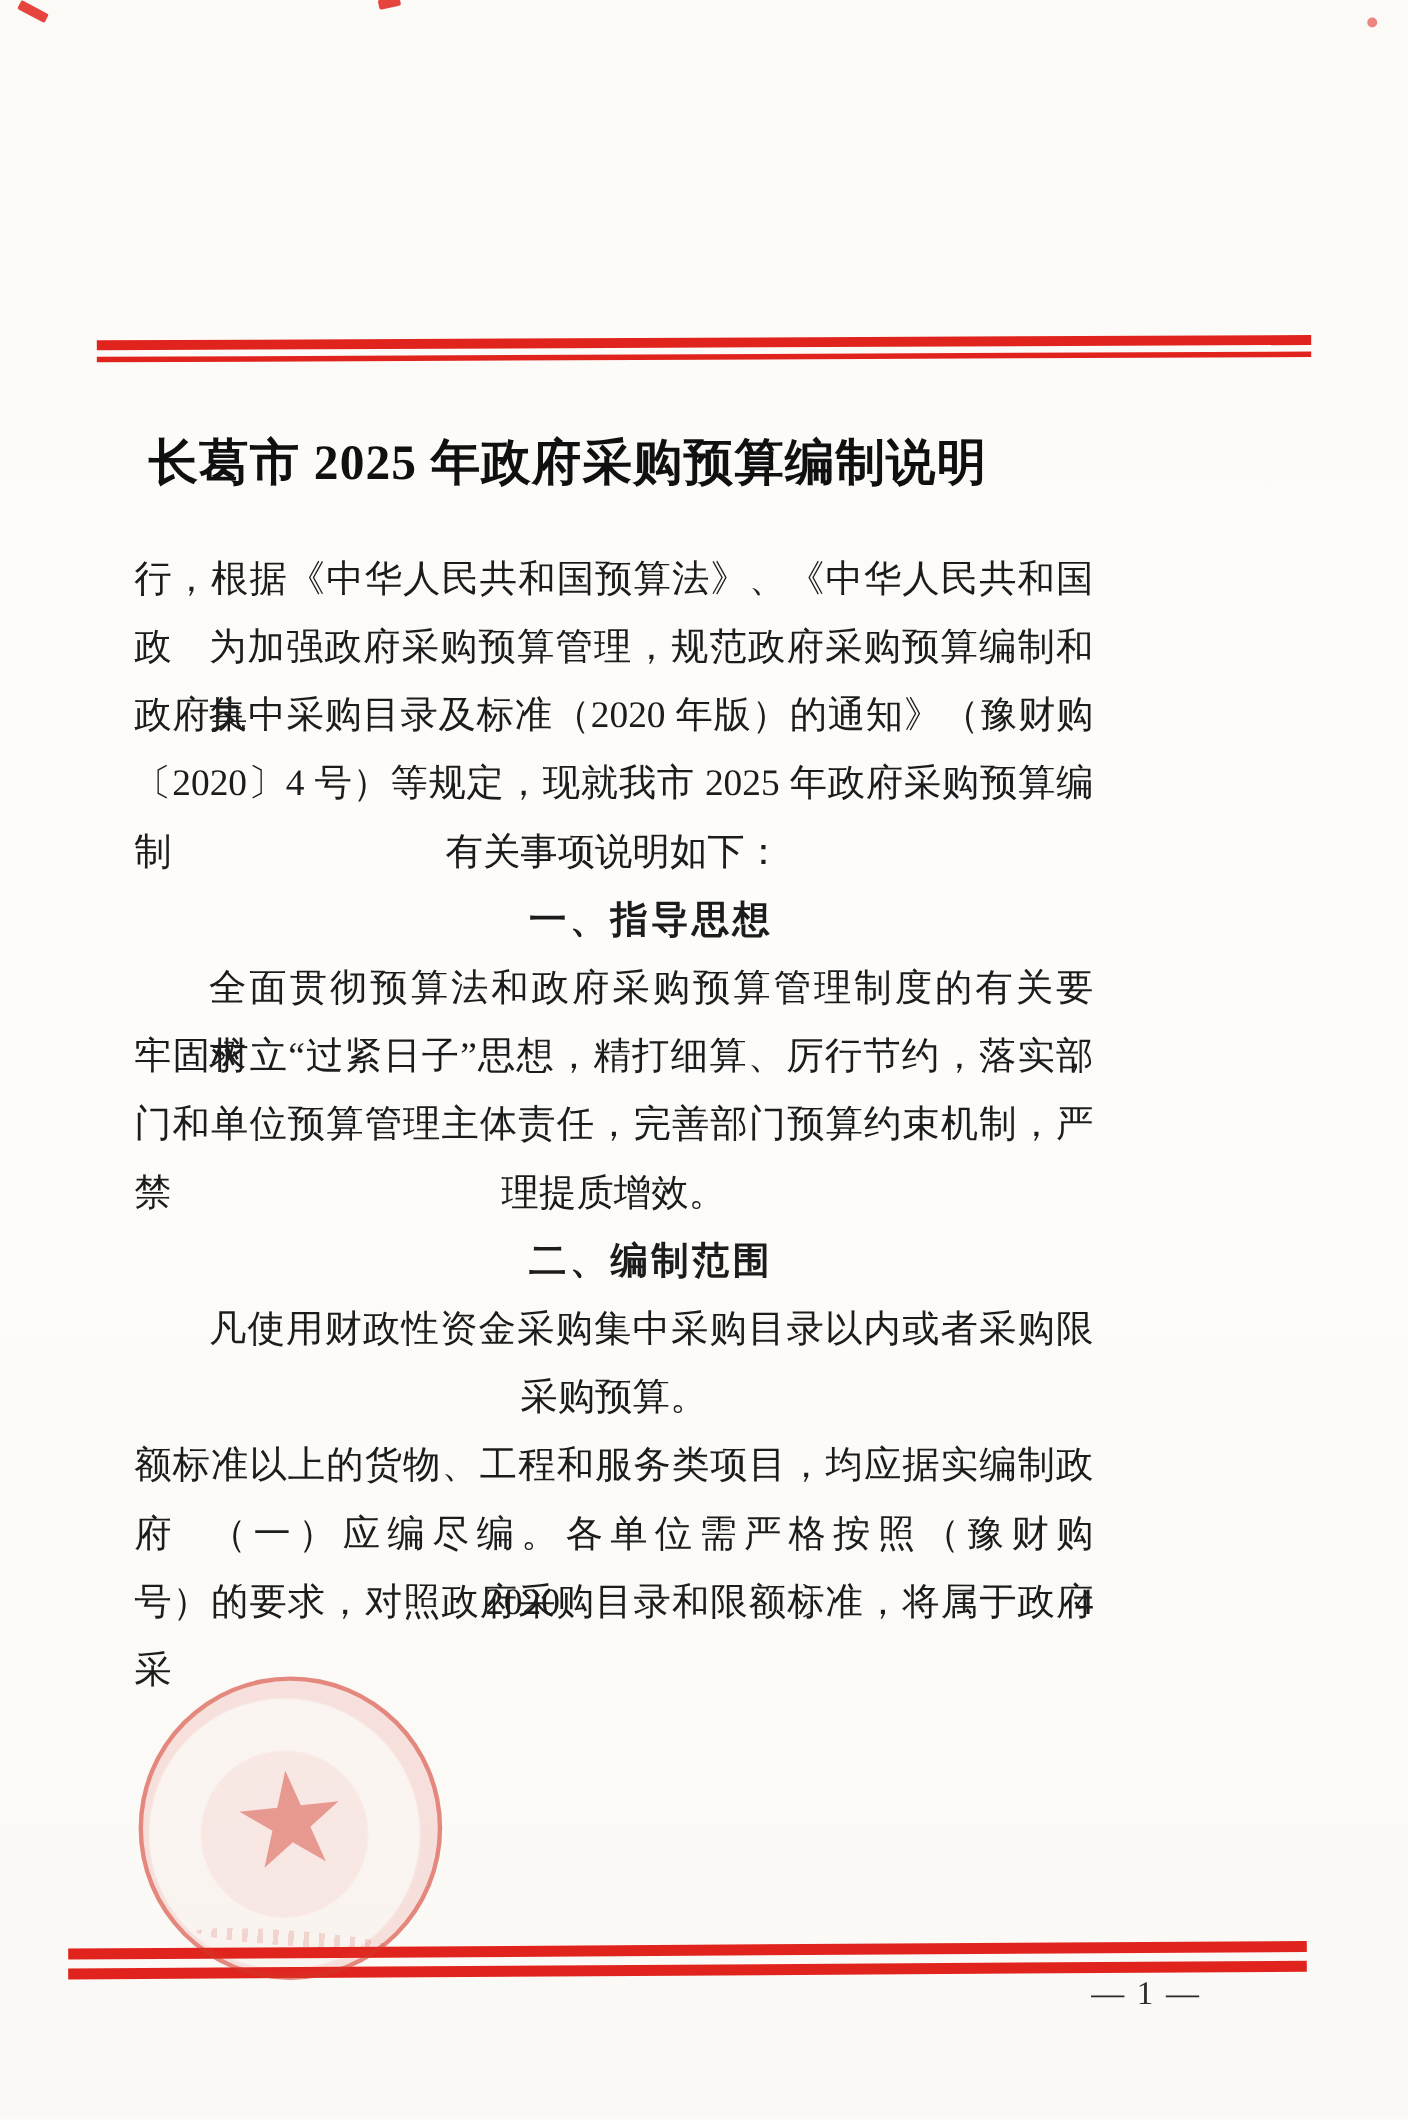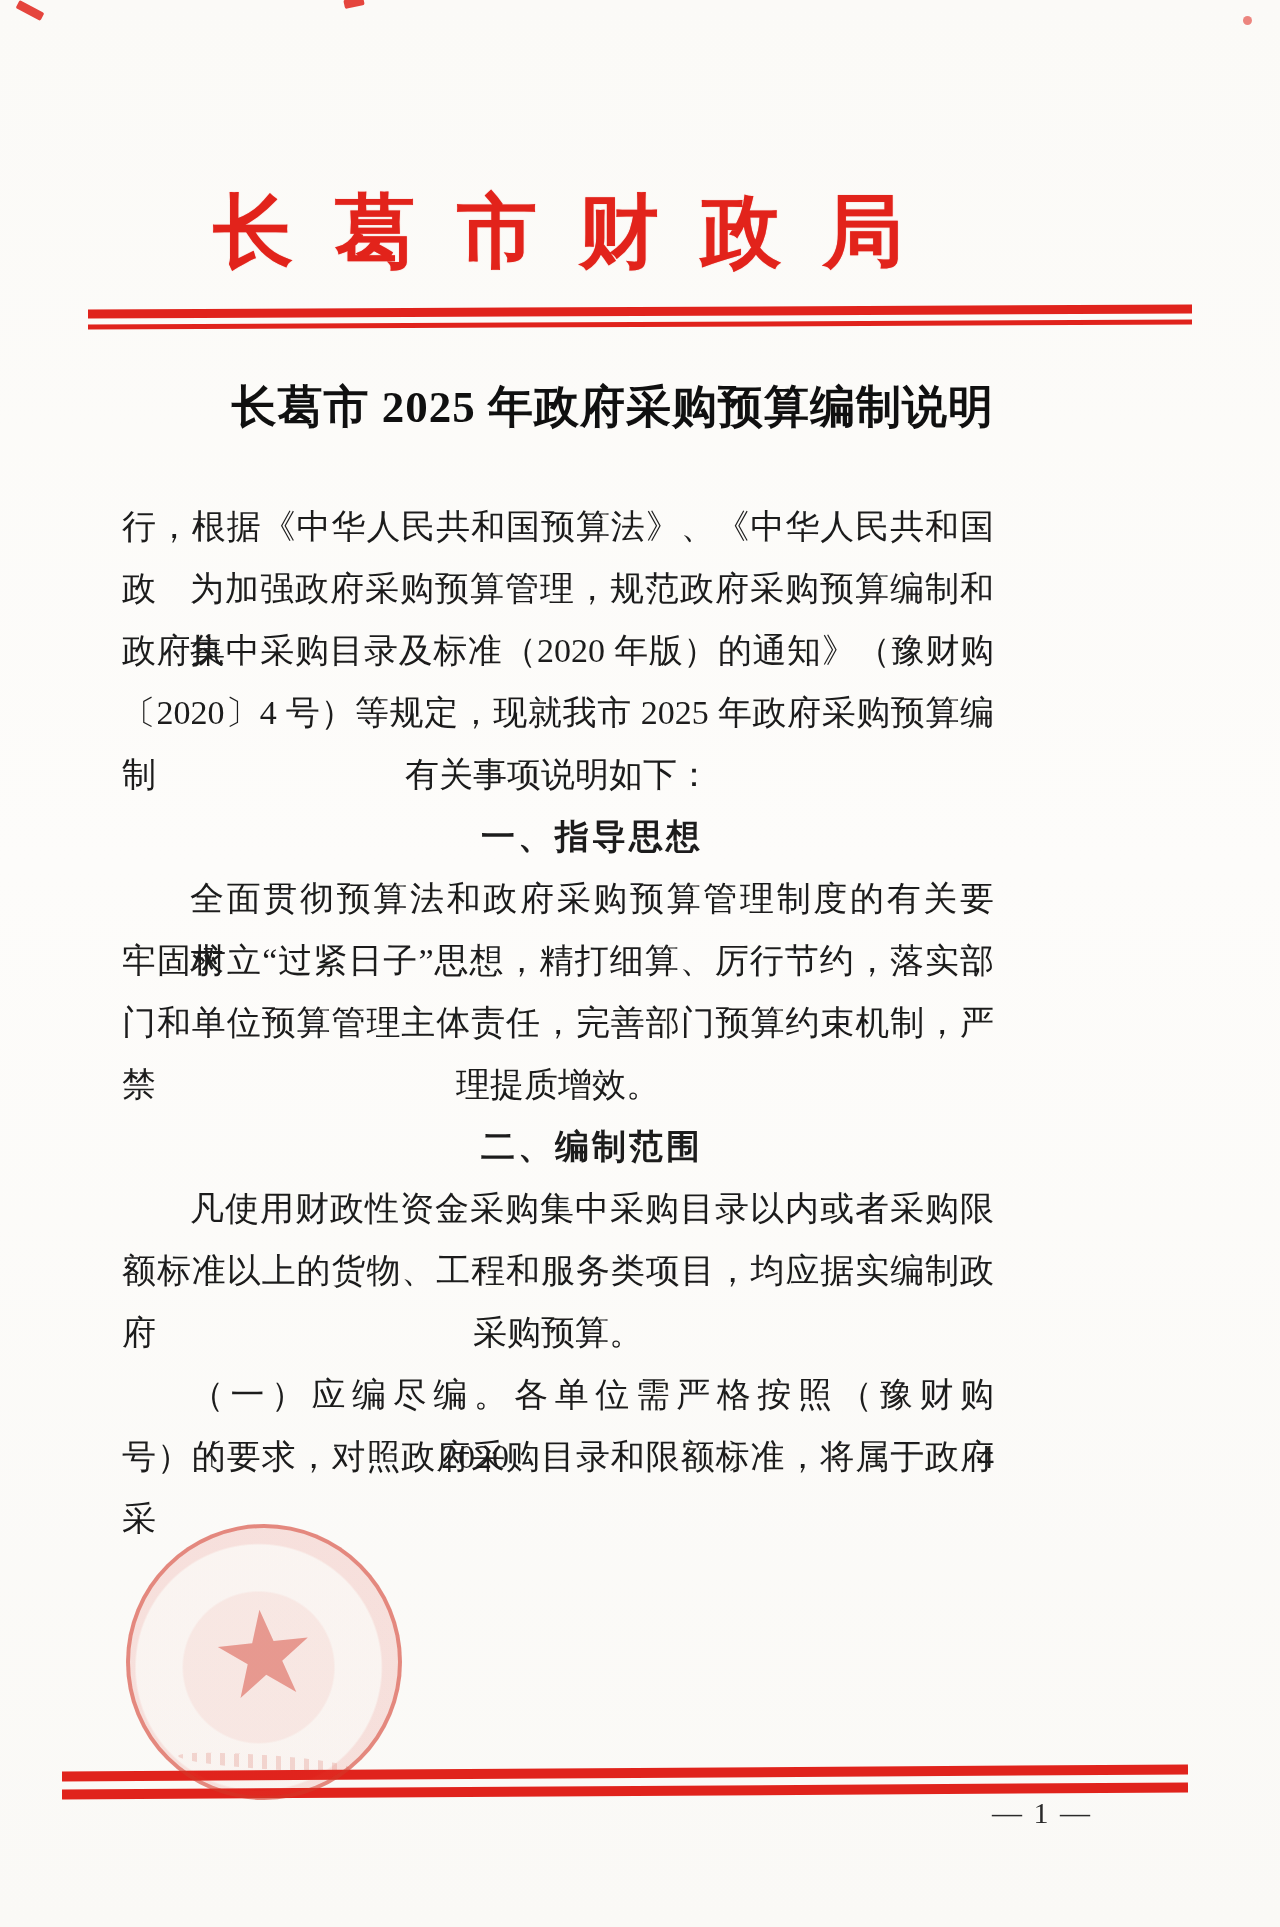--- a/index.html
+++ b/index.html
@@ -36,22 +36,22 @@
 
   .rule { position: absolute; background: #e0231c; z-index: 2; }
   .rule-top-1 { left: 88px;  width: 1104px; height: 9px; top: 307px; transform: rotate(-0.25deg); }
   .rule-top-2 { left: 88px;  width: 1104px; height: 5px; top: 322px; transform: rotate(-0.25deg); }
   .rule-bot-1 { left: 62px;  width: 1126px; height: 10px; top: 1768px; transform: rotate(-0.35deg); }
   .rule-bot-2 { left: 62px;  width: 1126px; height: 10px; top: 1786px; transform: rotate(-0.35deg); }
 
   .doc-title {
     position: absolute;
     top: 380px; left: 122px; width: 872px;
-    margin: 0;
-    text-align: right;
+    margin: 13px;
+    text-align: left;
     font-size: 45px;
     line-height: 1.2;
     font-weight: 700;
     color: #101010;
     letter-spacing: 1px;
     white-space: nowrap;
   }
 
   .body-block {
     position: absolute;
@@ -108,42 +108,41 @@
 </style>
 </head>
 <body>
 
 <div class="page">
 
   <div class="artifact m1"></div>
   <div class="artifact m2"></div>
   <div class="artifact m3"></div>
 
-  <h1 class="letterhead">长葛市财政局</h1>
 
   <div class="rule rule-top-1"></div>
   <div class="rule rule-top-2"></div>
 
   <h2 class="doc-title">长葛市 2025 年政府采购预算编制说明</h2>
 
   <div class="body-block" id="body-lines">
       <div class="line justify">行，根据《中华人民共和国预算法》、《中华人民共和国政</div>
       <div class="line indent justify">为加强政府采购预算管理，规范政府采购预算编制和执</div>
       <div class="line justify">政府集中采购目录及标准（2020 年版）的通知》（豫财购</div>
       <div class="line justify">〔2020〕4 号）等规定，现就我市 2025 年政府采购预算编制</div>
       <div class="line">有关事项说明如下：</div>
       <div class="line indent bold">一、指导思想</div>
       <div class="line indent justify">全面贯彻预算法和政府采购预算管理制度的有关要求，</div>
       <div class="line justify">牢固树立“过紧日子”思想，精打细算、厉行节约，落实部</div>
       <div class="line justify">门和单位预算管理主体责任，完善部门预算约束机制，严禁</div>
       <div class="line">理提质增效。</div>
       <div class="line indent bold">二、编制范围</div>
       <div class="line indent justify">凡使用财政性资金采购集中采购目录以内或者采购限</div>
+      <div class="line">采购预算。</div>
       <div class="line justify">额标准以上的货物、工程和服务类项目，均应据实编制政府</div>
-      <div class="line">采购预算。</div>
       <div class="line indent justify">（一）应编尽编。各单位需严格按照（豫财购〔2020〕4</div>
       <div class="line justify">号）的要求，对照政府采购目录和限额标准，将属于政府采</div>
     </div>
 
   <div class="stamp">
     <span class="star">★</span>
     <span class="seal-noise"></span>
   </div>
 
   <div class="rule rule-bot-1"></div>

